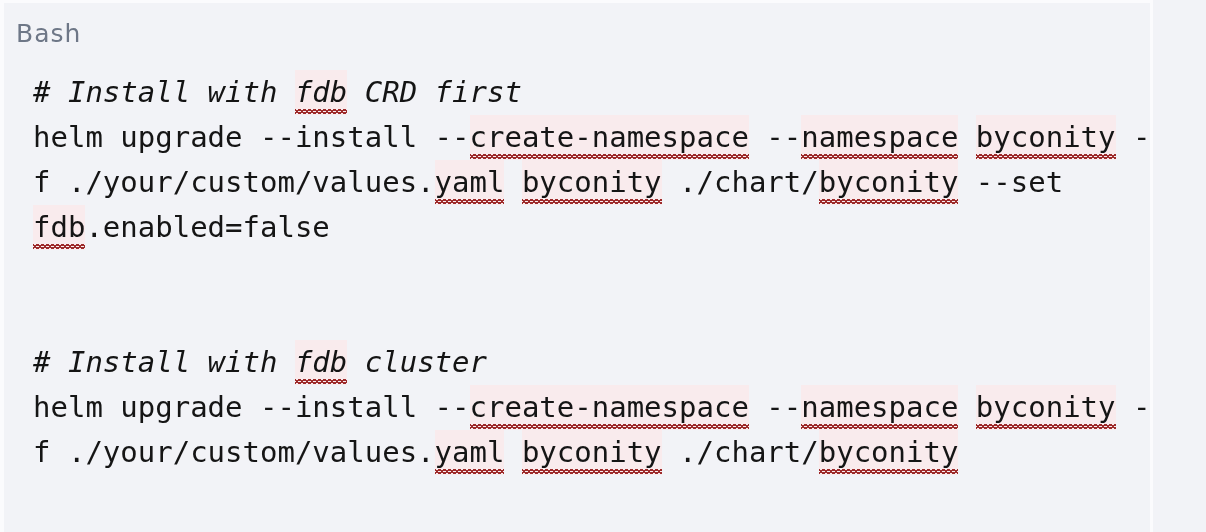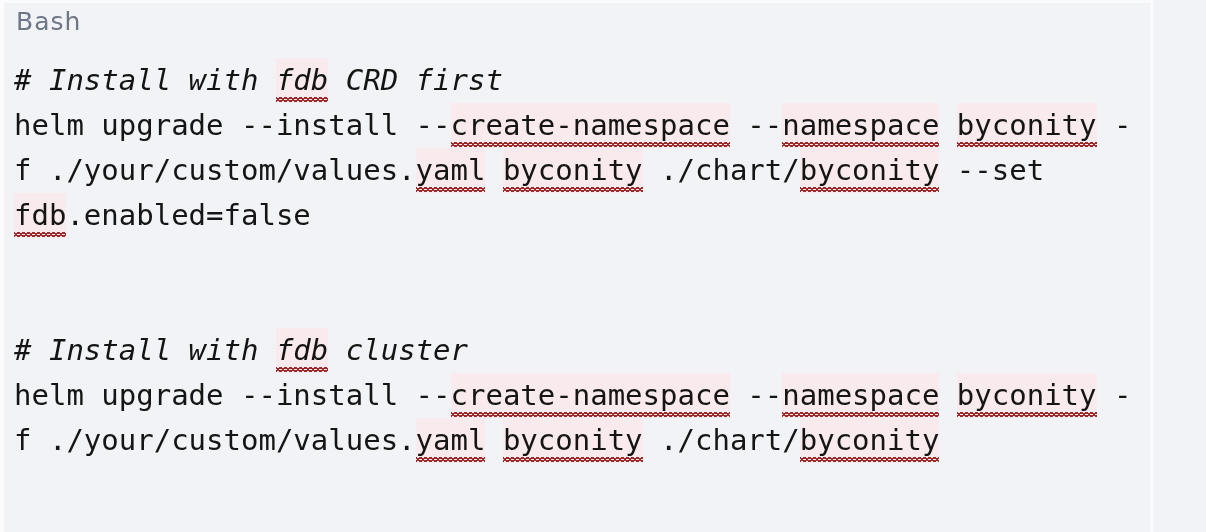--- a/index.html
+++ b/index.html
@@ -17,21 +17,21 @@
 
   .code-block {
     position: relative;
     box-sizing: border-box;
     width: 1153px;
     height: 532px;
     background: #f2f3f7;
     border-left: 4px solid #fbfbfd;
     border-top: 3px solid #fbfbfd;
     border-right: 3px solid #fbfbfd;
-    padding: 6px 0 0 8px;
+    padding: 18px 0 0 8px;
   }
 
   .lang-label {
     font-family: "DejaVu Sans", "Liberation Sans", sans-serif;
     font-size: 25px;
     letter-spacing: 1px;
     color: #6e7787;
     line-height: 1;
     padding-left: 4px;
     margin-bottom: 24px;
@@ -39,20 +39,21 @@
     user-select: none;
   }
 
   .code-body {
     font-family: "DejaVu Sans Mono", "Liberation Mono", monospace;
     font-size: 29px;
     line-height: 45px;
     color: #151515;
     white-space: pre;
     padding-left: 2px;
+    margin-left: 19px;
   }
 
   .line {
     white-space: pre;
     min-height: 45px;
   }
 
   .line.blank {
     min-height: 45px;
   }

